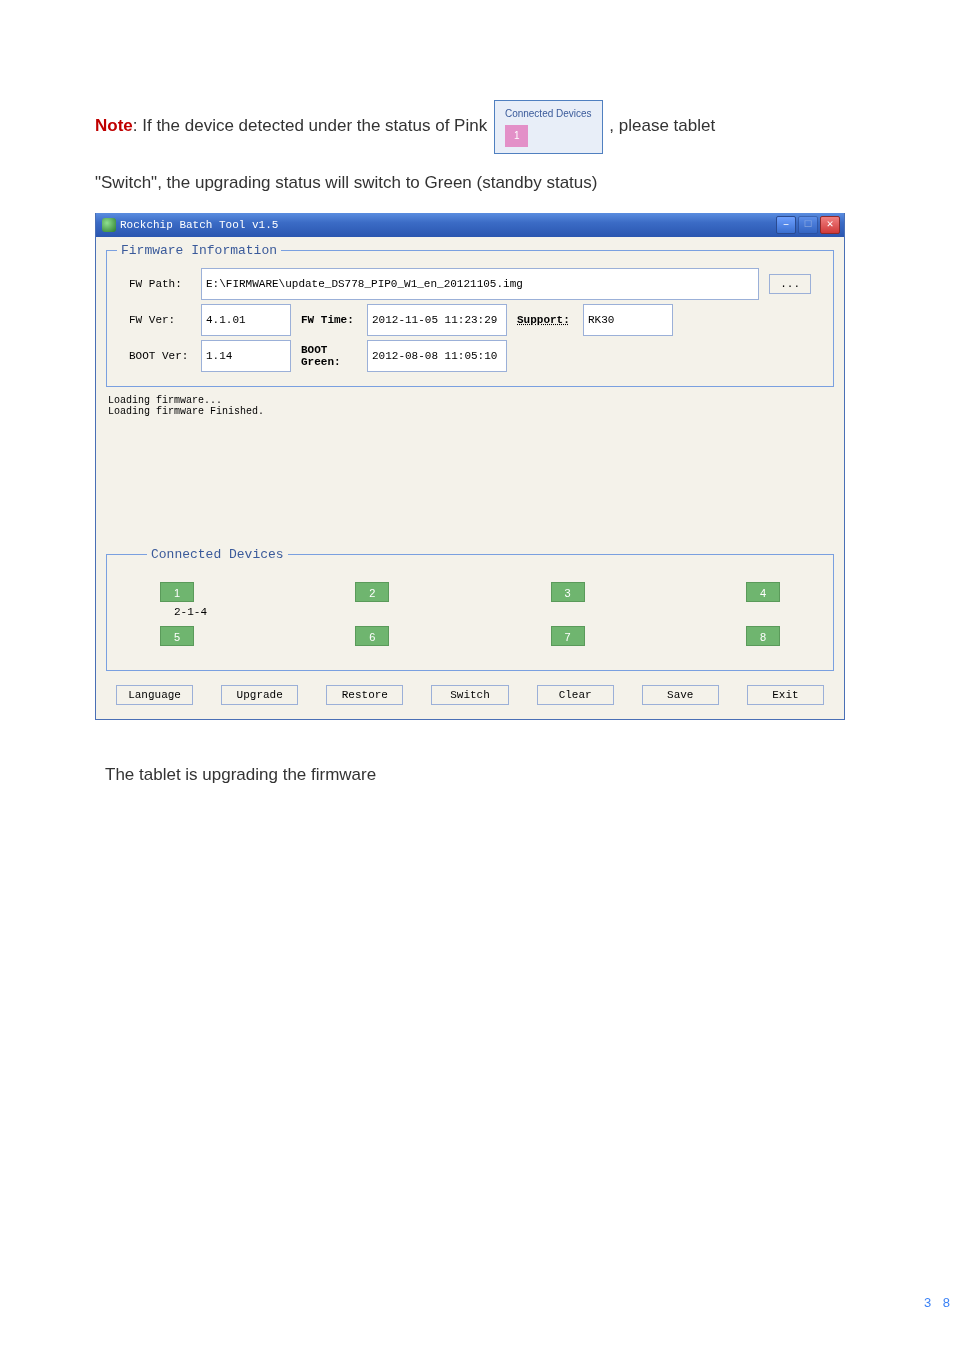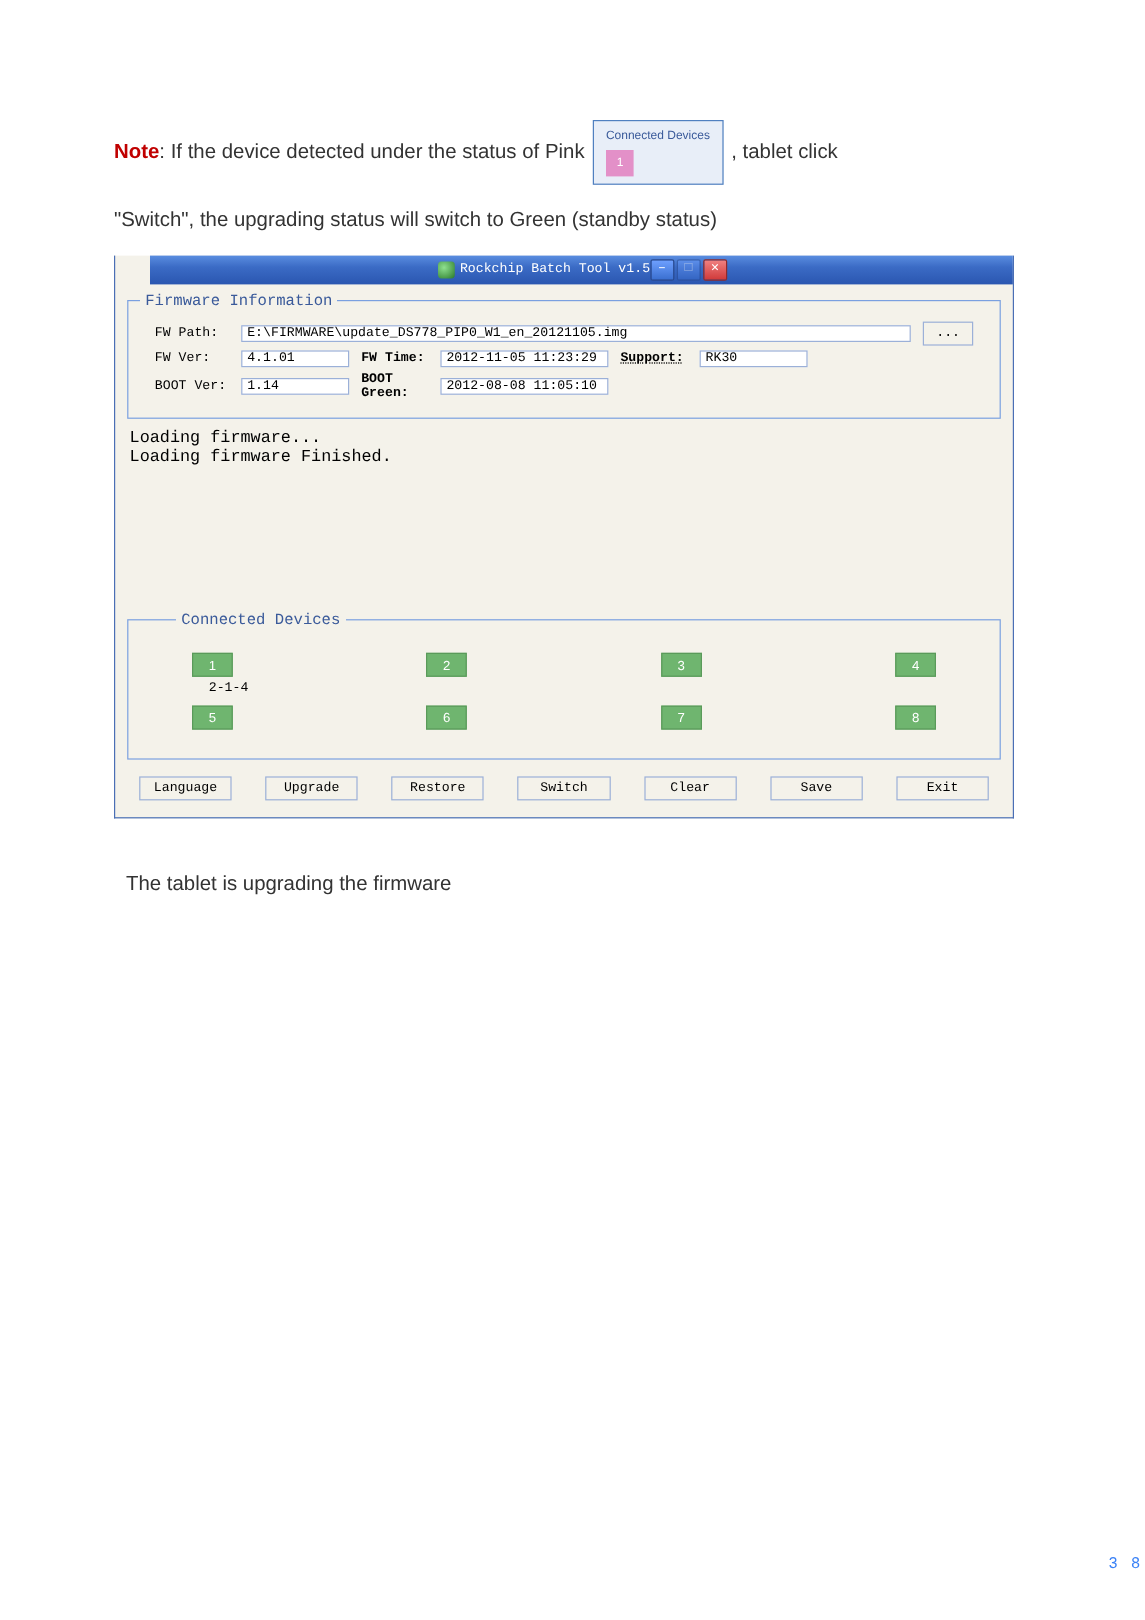--- a/index.html
+++ b/index.html
@@ -45,24 +45,23 @@
     font-size: 11px;
     color: #000;
     background: #f4f2ea;
     margin: 10px 0 40px 0;
   }
   .titlebar {
     height: 24px;
     background: linear-gradient(#5a8de0, #3b6bc5 40%, #2a56b0);
     display: flex;
     align-items: center;
-    justify-content: center;
+    justify-content: space-between;
     padding: 0 4px 0 6px;
     color: #fff;
-    margin-left: 29px;
   }
   .titlebar .left { display: flex; align-items: center; gap: 4px; }
   .titlebar .app-icon {
     width: 14px; height: 14px;
     background: radial-gradient(circle at 5px 5px, #8fe08f, #2a7a2a);
     border-radius: 3px;
   }
   .win-ctrls { display: flex; gap: 2px; }
   .win-btn {
     width: 20px; height: 18px;
@@ -86,41 +85,41 @@
     color: #3a5a9a;
     padding: 0 4px;
     font-size: 13px;
   }
   .fw-row { display: flex; align-items: center; gap: 10px; margin: 4px 12px; }
   .fw-label { width: 62px; }
   .fw-label2 { width: 56px; font-weight: bold; }
   .fld {
     background: #fff;
     border: 1px solid #9bb0d8;
-    height: 14px;
+    height: 32px;
     padding: 1px 4px;
     font-family: inherit;
     font-size: 11px;
   }
   .fld.path { flex: 1; }
   .fld.short { width: 90px; }
   .fld.time { width: 140px; }
   .btn {
     background: #f4f2ea;
     border: 1px solid #9bb0d8;
     height: 20px;
     padding: 0 10px;
     font-family: inherit;
     font-size: 11px;
   }
 
   .log {
     height: 150px;
     padding: 4px 2px;
-    font-size: 14px;
+    font-size: 10px;
     border-bottom: 0;
     white-space: pre-line;
   }
 
   fieldset.devs {
     border: 1px solid #7aa0e0;
     padding: 14px 40px 18px 40px;
     margin-top: 6px;
   }
   .dev-row { display: flex; justify-content: space-between; margin: 6px 0; }
@@ -161,21 +160,21 @@
 </style>
 </head>
 <body>
 
 <p class="paragraph">
   <span class="bold red">Note</span><span>: If the device detected under the status of Pink</span>
   <span class="inline-badge">
     <span>Connected Devices</span><br>
     <span class="pink-slot">1</span>
   </span>
-  <span>, tablet click</span>
+  <span>, please tablet</span>
 </p>
 
 <p class="paragraph">"Switch", the upgrading status will switch to Green (standby status)</p>
 
 <div class="window">
   <div class="titlebar">
     <div class="left">
       <span class="app-icon"></span>
       <span>Rockchip Batch Tool v1.5</span>
     </div>

